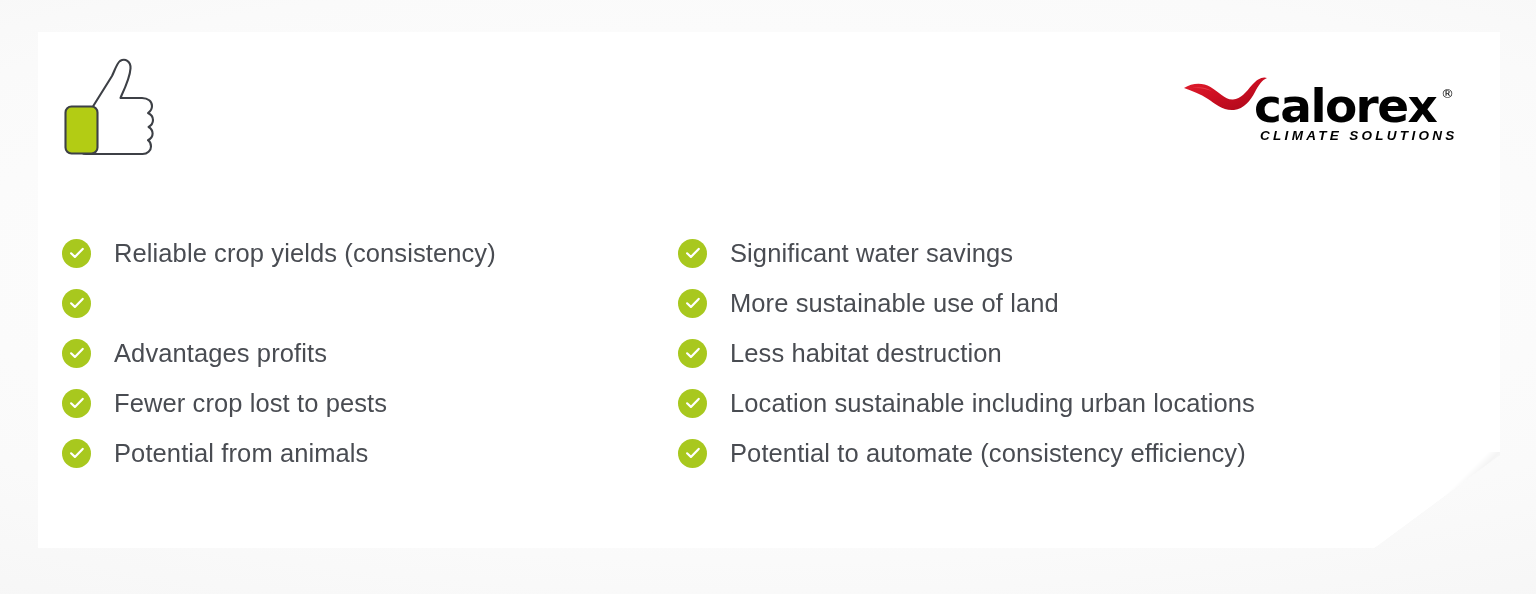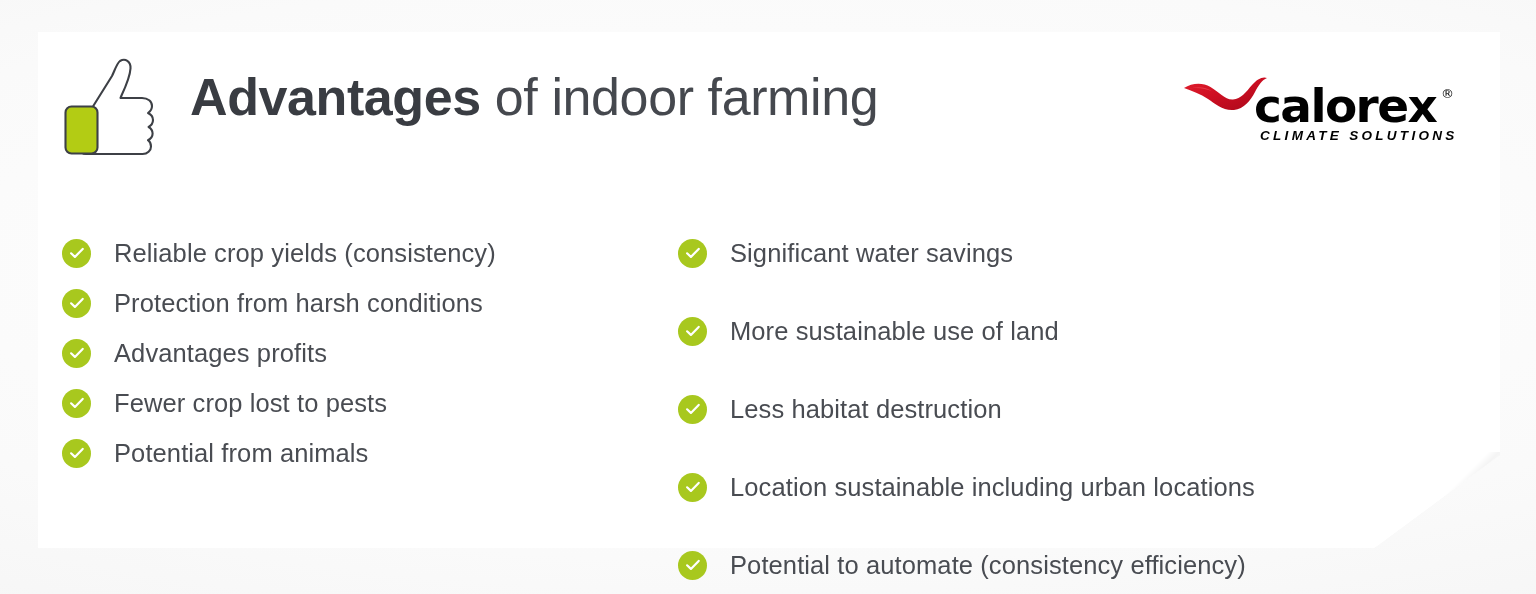--- a/index.html
+++ b/index.html
@@ -147,21 +147,21 @@
     left: 62px;
     top: 228px;
     right: 46px;
     display: flex;
   }
   .col {
     display: flex;
     flex-direction: column;
   }
   .col-left  { width: 616px; }
-  .col-right { flex: 1 1 auto; gap: 28px; }
+  .col-right { flex: 1 1 auto; }
 
   .item {
     display: flex;
     align-items: center;
     height: 50px;
   }
   .check {
     flex: 0 0 auto;
     width: 29px;
     height: 29px;
@@ -203,23 +203,20 @@
                  C68 27 63 38 59.5 45.5 L58.5 48 H80 C86 48 90 51.5 90 56
                  C90 59 88.2 61.5 86 63 C89 64.4 91 67 91 70
                  C91 73 89.2 75.5 86.6 77 C89 78.4 90.6 80.8 90.6 83.6
                  C90.6 86.6 88.6 89 86 90.2 C88 91.6 89 94 89 96.4
                  C89 100.6 85.4 104 80.6 104 H24 C20.5 104 18 101.6 18 98.6 Z" fill="#ffffff" stroke="#3d4046" stroke-width="2.1" stroke-linejoin="round" stroke-linecap="round"></path>
 
         <rect x="3.5" y="56.5" width="32" height="47" rx="6" ry="6" fill="#b3cc14" stroke="#3d4046" stroke-width="2.1"></rect>
       </svg>
     </div>
 
-    <div class="title">
-      <span class="strong">Advantages</span><span class="light"> of indoor farming</span>
-    </div>
 
     <div class="logo">
       <div class="logo-swoosh">
         <svg width="86" height="42" viewBox="0 0 86 42" fill="none">
           <defs>
             <linearGradient id="swooshGrad" x1="0" y1="0" x2="1" y2="1">
               <stop offset="0%" stop-color="#E2202F"></stop>
               <stop offset="45%" stop-color="#CE0F22"></stop>
               <stop offset="100%" stop-color="#A8081A"></stop>
             </linearGradient>
@@ -248,21 +245,20 @@
             </svg>
         </span>
         <span class="item-label">Reliable crop yields (consistency)</span>
       </div>
       <div class="item">
         <span class="check">
           <svg width="17" height="17" viewBox="0 0 17 17">
               <path d="M2.6 8.8 L6.4 12.4 L14.2 4.4" stroke="#ffffff" stroke-width="2.2" fill="none" stroke-linecap="round" stroke-linejoin="round"></path>
             </svg>
         </span>
-        <span class="item-label">Protection from harsh conditions</span>
       </div>
       <div class="item">
         <span class="check">
           <svg width="17" height="17" viewBox="0 0 17 17">
               <path d="M2.6 8.8 L6.4 12.4 L14.2 4.4" stroke="#ffffff" stroke-width="2.2" fill="none" stroke-linecap="round" stroke-linejoin="round"></path>
             </svg>
         </span>
         <span class="item-label">Advantages profits</span>
       </div>
       <div class="item">

